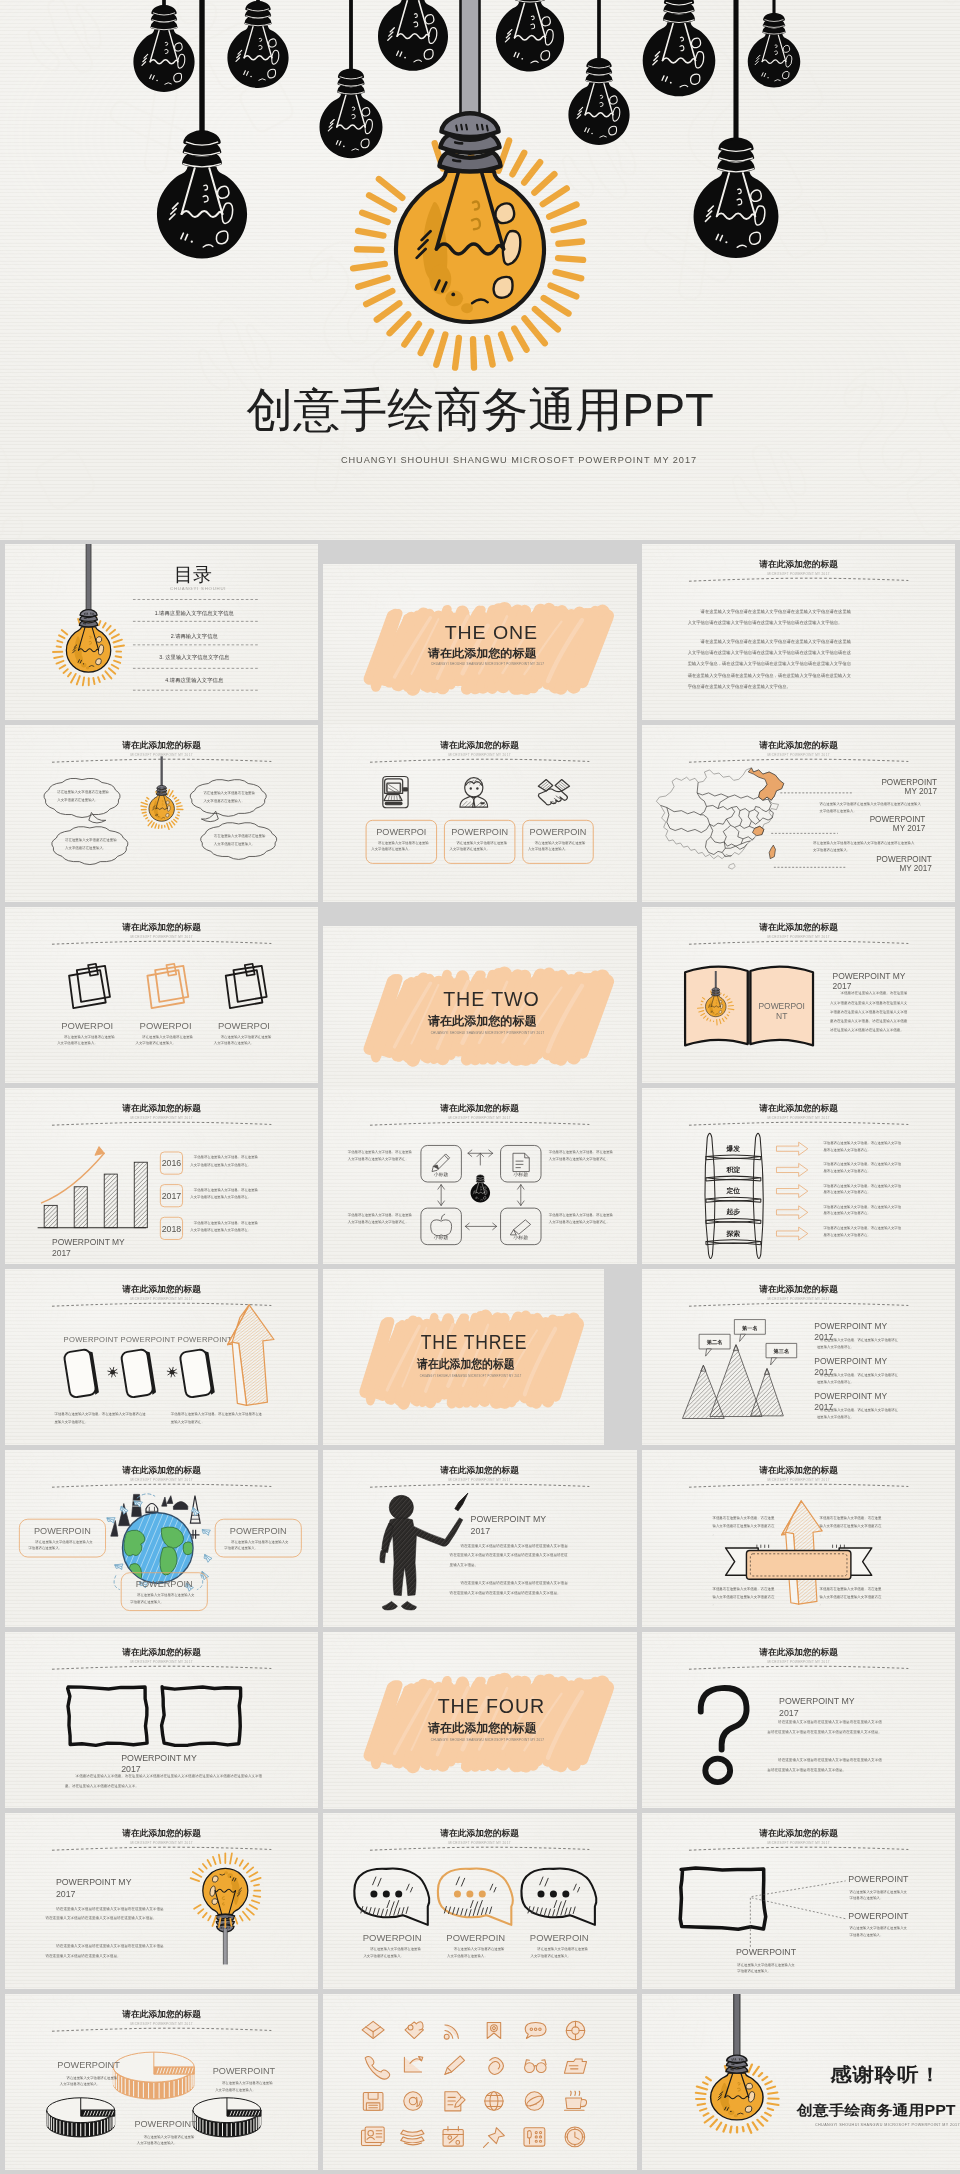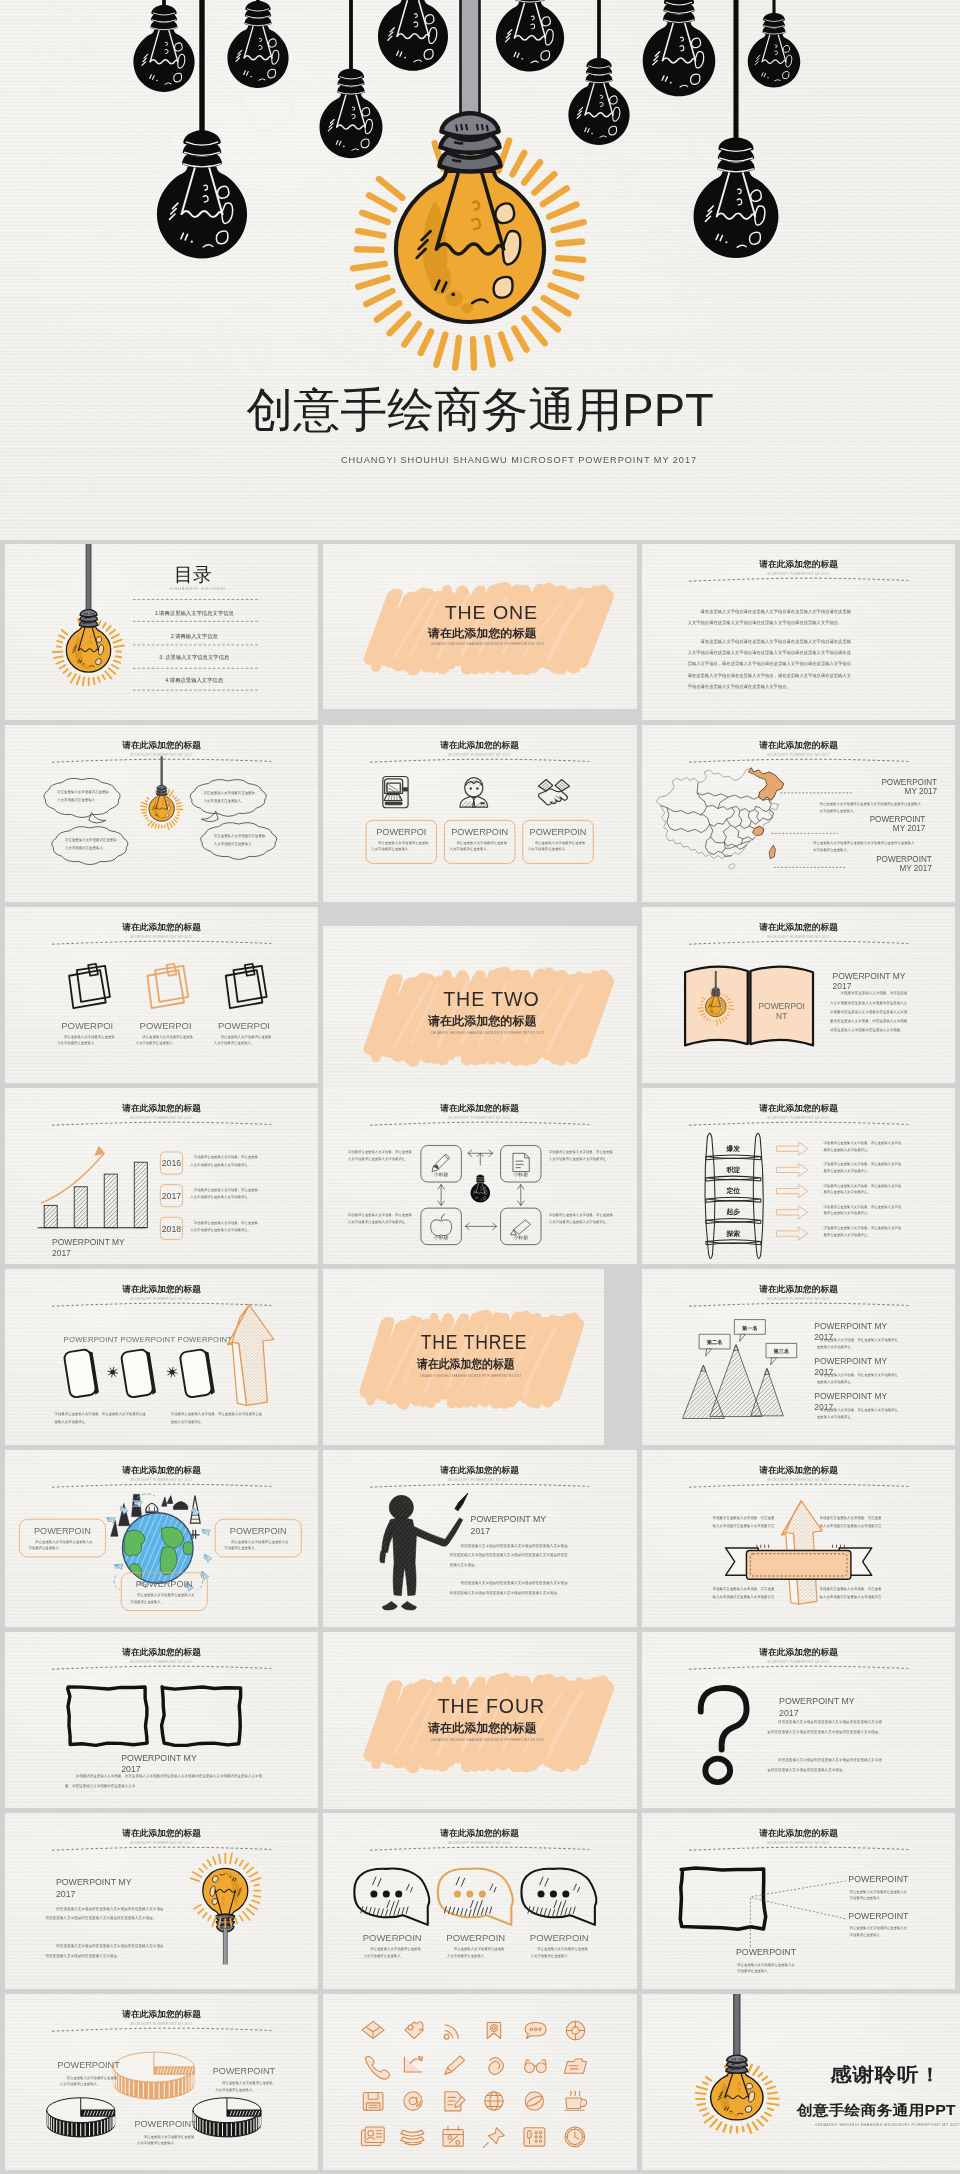--- a/index.html
+++ b/index.html
@@ -277,21 +277,21 @@
           <line x1="87.8" y1="150.8" x2="80.2" y2="148.3"></line>
           <line x1="91.1" y1="144.3" x2="82.8" y2="139.9"></line>
           <line x1="95.4" y1="138.6" x2="86.9" y2="131.9"></line>
         </g>
         <g transform="translate(82.7,75.3) scale(0.453)">
           <use href="#bulbY"></use>
           <use href="#capY"></use>
         </g>
       </svg>
     </div>
-<div class="slide" style="left:323.33px;top:544.00px;width:313.33px;height:165px">
+<div class="slide" style="left:323.33px;top:564px;width:313.33px;height:165px">
       <div class="paper">
         <div class="tex"></div>
         <div class="tex2"></div>
       </div>
       <svg class="wm" viewBox="0 0 480 270" width="100%" height="100%" preserveAspectRatio="none">
         <defs>
           <pattern id="wmpat2" width="330" height="290" patternUnits="userSpaceOnUse" patternTransform="rotate(-28) scale(0.60)">
             <g fill="none" stroke="#eceae4" stroke-width="1.6" stroke-linejoin="round" stroke-linecap="round">
               <path d="M30 30 q-6 26 -2 44 q1 10 8 9 q7 -1 6 -12 q-2 -22 2 -42 q1 -9 -7 -9 q-7 0 -7 10Z"></path>
               <path d="M6 40 q-5 14 2 26 q4 7 9 2 q4 -5 0 -12 q-4 -9 -3 -17 q0 -7 -4 -6 q-4 1 -4 7Z"></path>

